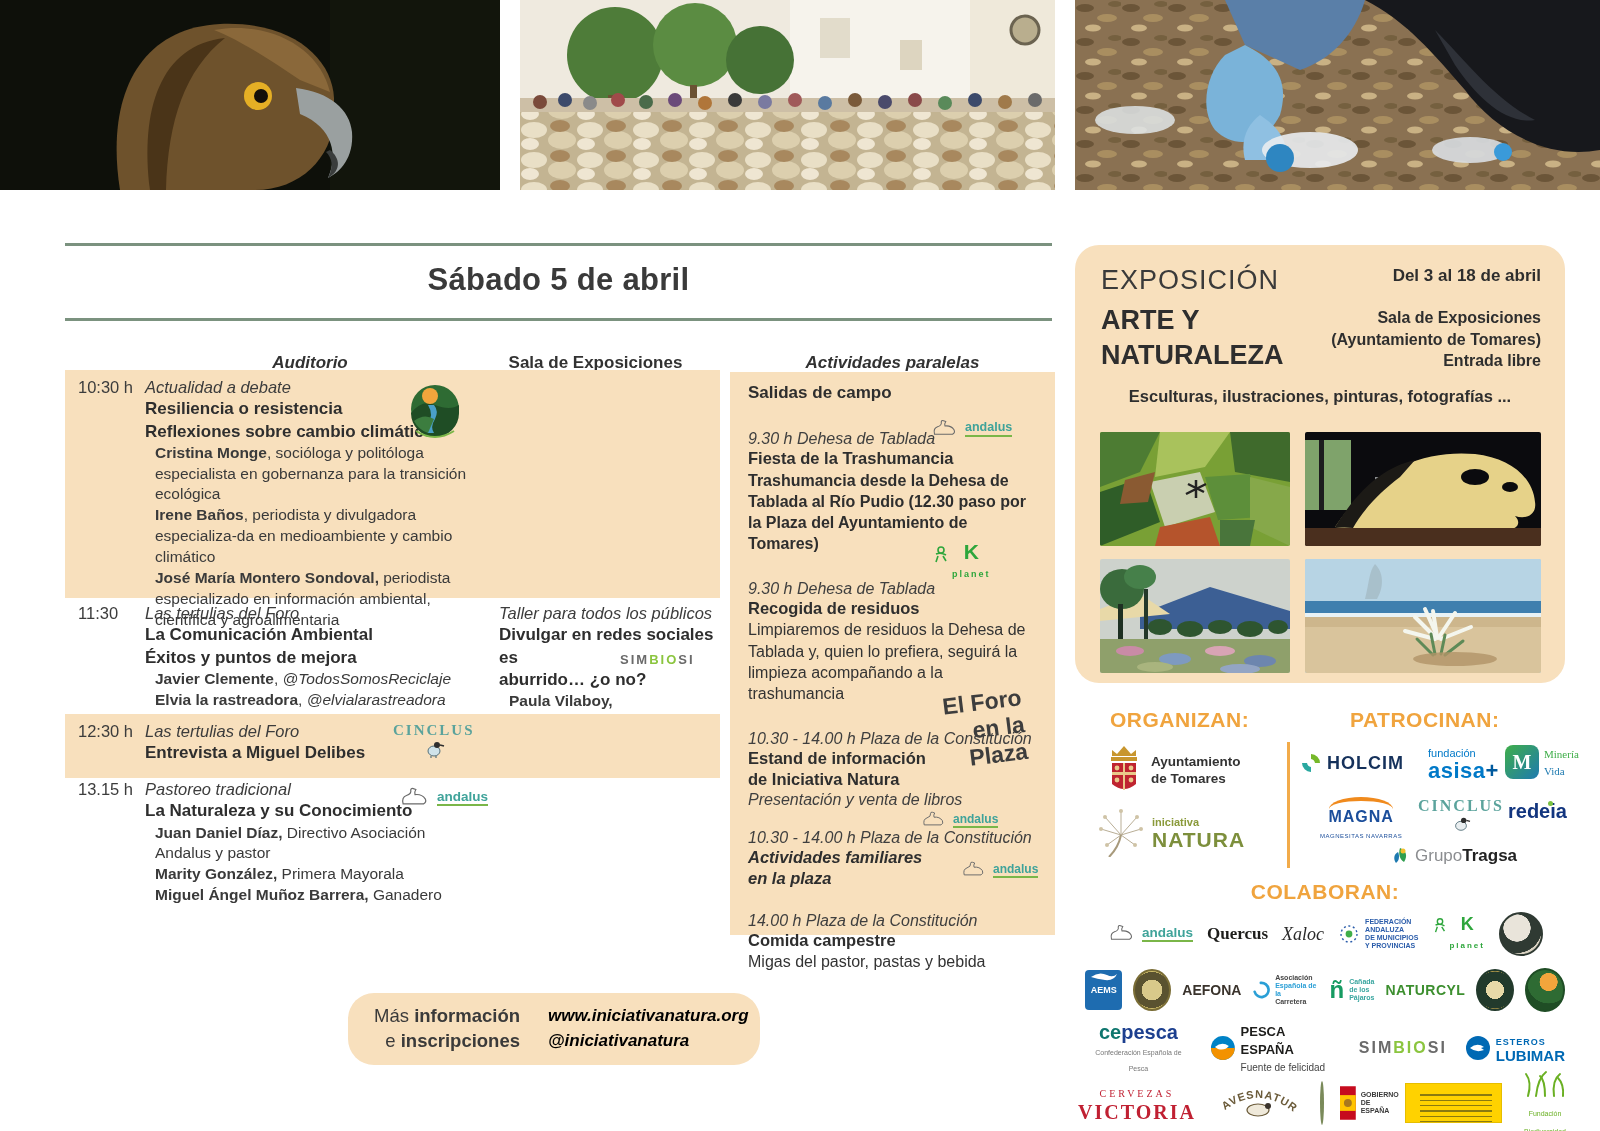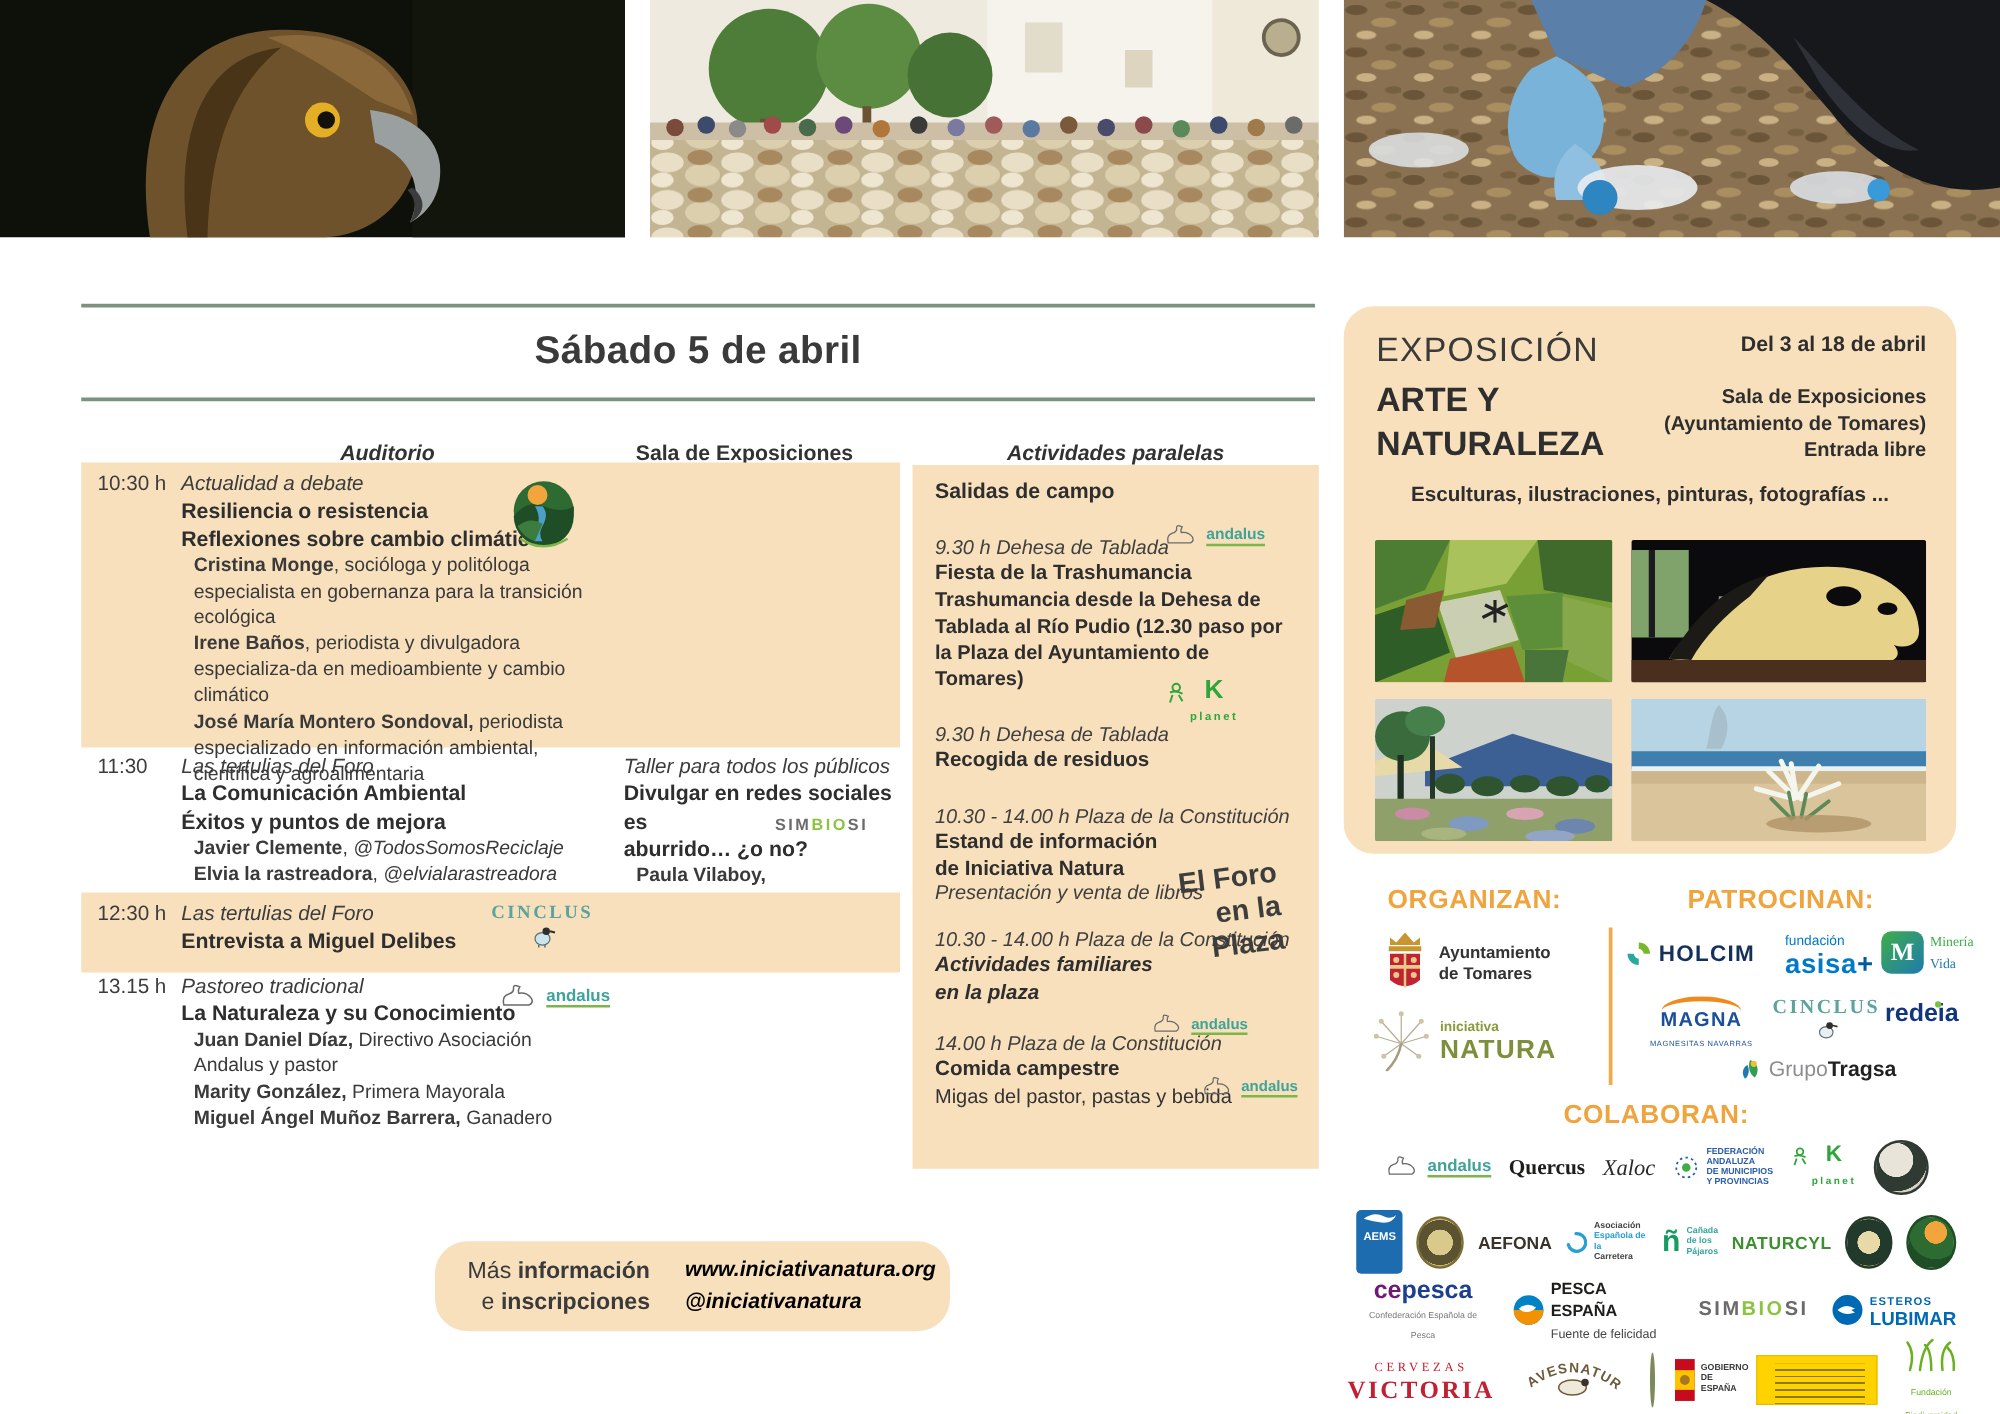--- a/index.html
+++ b/index.html
@@ -216,20 +216,21 @@
 
     <div style="margin-top:26px;">
       <div class="act-time">9.30 h  Dehesa de Tablada</div>
       <div class="act-ttl">Fiesta de la Trashumancia</div>
       <div class="act-desc-b">Trashumancia desde la Dehesa de Tablada al Río Pudio (12.30 paso por la Plaza del Ayuntamiento de Tomares)</div>
     </div>
 
     <div style="margin-top:26px;">
       <div class="act-time">9.30 h  Dehesa de Tablada</div>
       <div class="act-ttl">Recogida de residuos</div>
+      <div class="act-desc">Limpiaremos de residuos la Dehesa de Tablada y, quien lo prefiera, seguirá la limpieza acompañando a la trashumancia</div>
     </div>
 
     <div style="margin-top:26px;width:230px;">
       <div class="act-time" style="width:320px;">10.30 - 14.00 h  Plaza de la Constitución</div>
       <div class="act-ttl">Estand de información</div>
       <div class="act-ttl">de Iniciativa Natura</div>
       <div class="act-time">Presentación y venta de libros</div>
     </div>
 
     <div style="margin-top:20px;">
@@ -500,21 +501,21 @@
         </svg>
       <span style="display:inline-block;text-align:center;">
         <span class="kp-k" style="font-size:18px;">K</span><br>
         <span class="kp-p" style="font-size:8px;">planet</span>
       </span>
     </span>
     <span class="badge" style="width:40px;height:40px;background:radial-gradient(circle at 40% 35%,#e9e4da 0 38%,#2f3a33 39% 70%,#d9d2c2 71%);border:2px solid #2f3a33;"></span>
   </div>
 
   <div class="abs" style="left:1085px;top:968px;width:480px;display:flex;justify-content:center;align-items:center;gap:11px;">
-    <span style="display:inline-block;width:42px;height:51px;background:#1e6cb0;border-radius:4px;text-align:center;color:#fff;">
+    <span style="display:inline-block;width:42px;height:40px;background:#1e6cb0;border-radius:4px;text-align:center;color:#fff;">
       <svg width="30" height="14" viewBox="0 0 30 14">
           <path d="M2,7 Q10,1 18,5 Q24,8 28,4 Q25,11 16,10 Q8,9 2,7 Z" fill="#fff"></path>
         </svg>
       <span style="font-size:9px;font-weight:800;display:block;margin-top:-3px;">AEMS</span>
     </span>
     <span class="badge" style="width:38px;height:38px;background:radial-gradient(circle,#d9c98a 0 40%,#5a5230 41% 70%,#cbb968 71%);border:2px solid #7a6d36;"></span>
     <span style="font-size:14px;font-weight:800;color:#3a332c;">AEFONA</span>
     <span class="chip">
       <svg width="20" height="20" viewBox="0 0 20 20">
           <path d="M10,2 A8,8 0 1 1 3,12" fill="none" stroke="#2a9fd6" stroke-width="3" stroke-linecap="round"></path>
@@ -533,21 +534,21 @@
         <span>Pájaros</span>
       </span>
     </span>
     <span style="font-size:14px;font-weight:800;color:#3d8f2f;letter-spacing:.5px;">NATURCYL</span>
     <span class="badge" style="width:38px;height:38px;background:radial-gradient(circle,#e8d9a8 0 35%,#223a2c 36% 72%,#caa84e 73%);border:2px solid #223a2c;"></span>
     <span class="badge" style="width:40px;height:40px;background:radial-gradient(circle at 60% 30%,#f2a53c 0 25%,#2e6b33 26% 60%,#1f4d25 61%);border:2px solid #1f4d25;"></span>
   </div>
 
   <div class="abs" style="left:1085px;top:1022px;width:480px;display:flex;justify-content:center;align-items:center;gap:18px;">
     <span style="text-align:center;line-height:1;">
-      <span style="font-size:20px;font-weight:800;"><span style="color:#701a75;">ce</span><span style="color:#1c3f8f;">pesca</span></span><br>
+      <span style="font-size:20px;font-weight:800;"><span style="color:#0f766e;">ce</span><span style="color:#1c3f8f;">pesca</span></span><br>
       <span style="font-size:7px;color:#777;">Confederación Española de Pesca</span>
     </span>
     <span class="chip">
       <svg width="26" height="26" viewBox="0 0 26 26">
         <circle cx="13" cy="13" r="12" fill="#0082c6"></circle>
         <path d="M1,13 A12,12 0 0 0 25,13 Z" fill="#f39200"></path>
         <path d="M5,12 Q12,6 19,11 Q15,16 8,14 Z" fill="#fff"></path>
       </svg>
       <span style="line-height:1.1;">
         <span style="font-size:13px;font-weight:800;color:#1d1d1b;">PESCA ESPAÑA</span><br>

